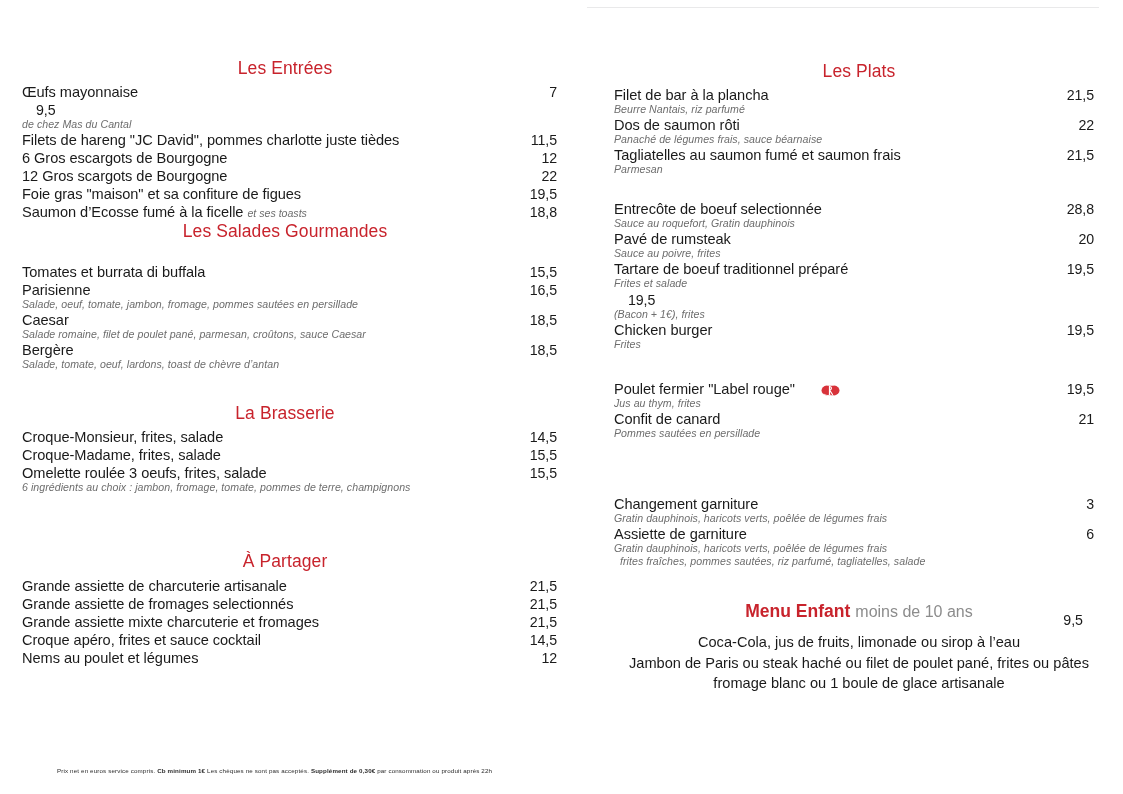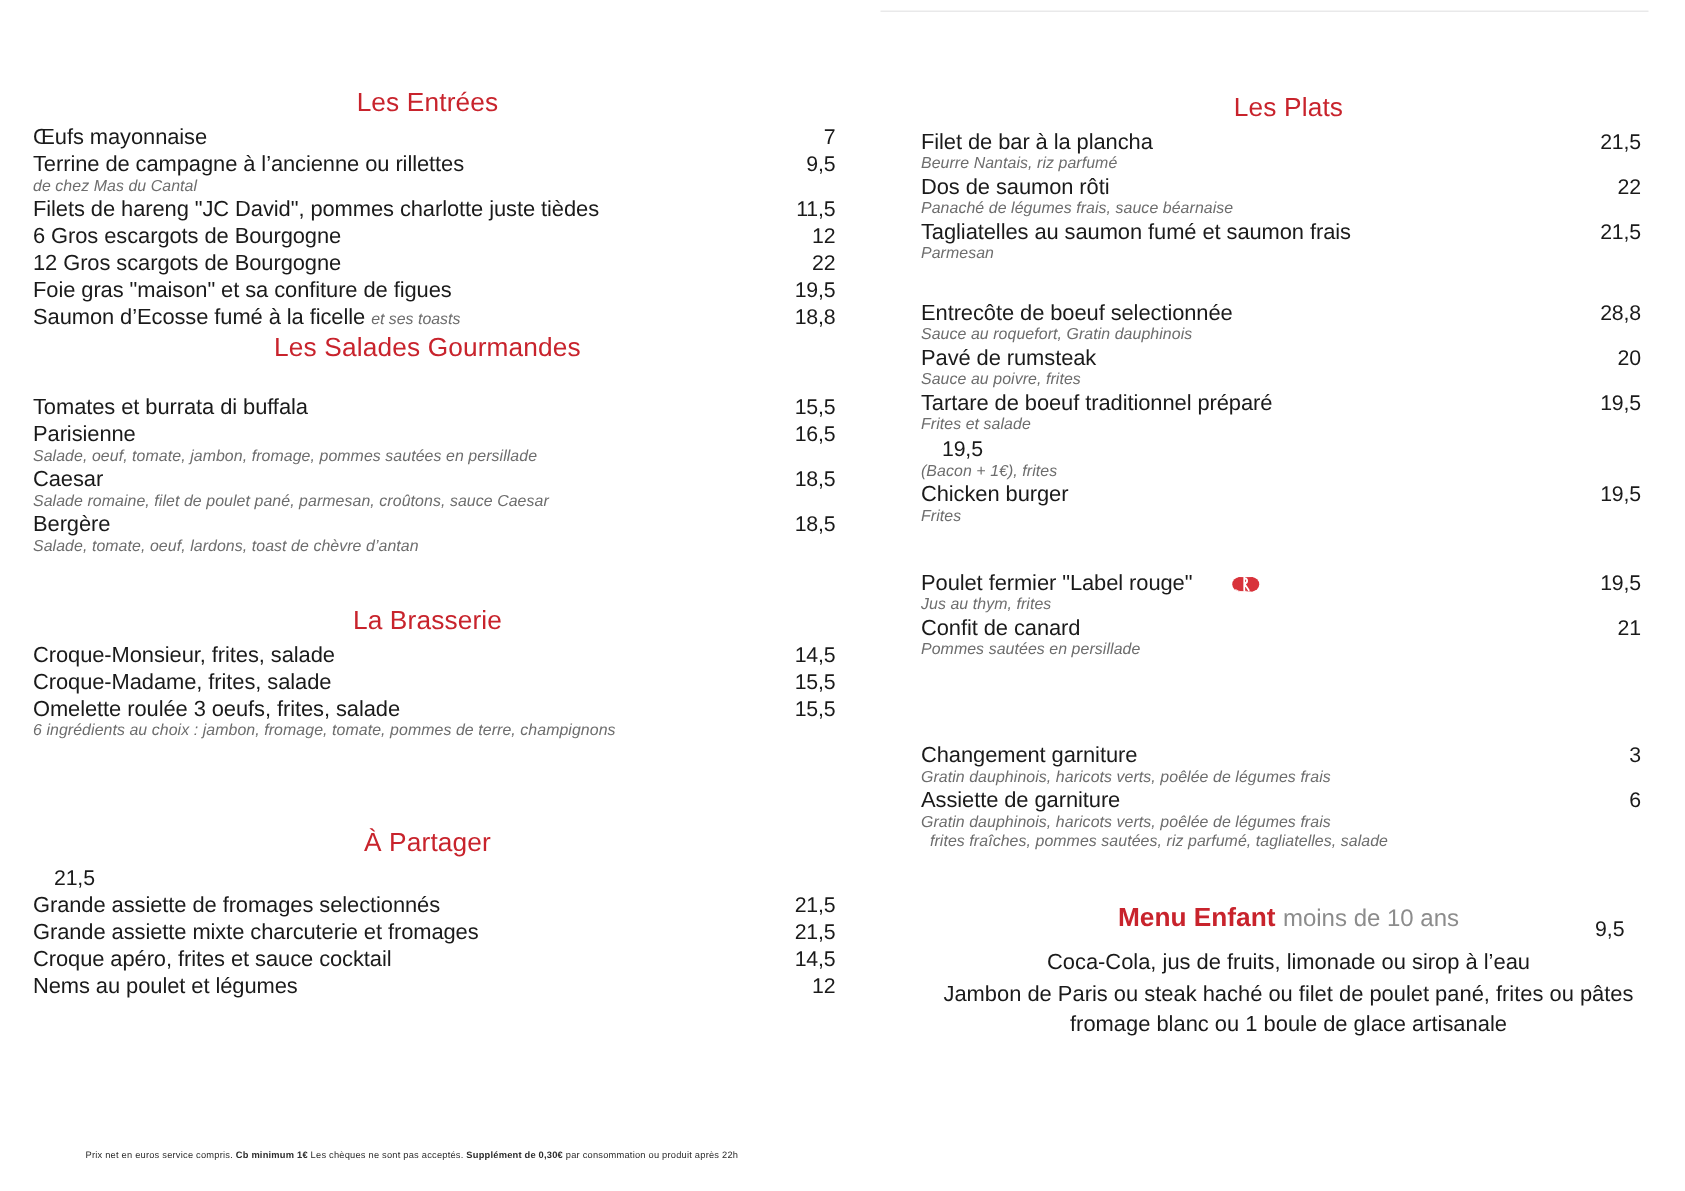--- a/index.html
+++ b/index.html
@@ -174,21 +174,20 @@
 
   <div class="col col-left">
 
     <div class="section-title" id="t-entrees">Les Entrées</div>
     <div id="list-entrees">
         <div class="item">
           <div class="item-name">Œufs mayonnaise</div>
           <div class="price">7</div>
         </div>
         <div class="item">
-          <div class="item-name">Terrine de campagne à l’ancienne ou rillettes</div>
           <div class="price">9,5</div>
         </div>
         <div class="desc">de chez Mas du Cantal</div>
         <div class="item">
           <div class="item-name">Filets de hareng "JC David", pommes charlotte juste tièdes</div>
           <div class="price">11,5</div>
         </div>
         <div class="item">
           <div class="item-name">6 Gros escargots de Bourgogne</div>
           <div class="price">12</div>
@@ -243,20 +242,21 @@
         <div class="item">
           <div class="item-name">Omelette roulée 3 oeufs, frites, salade</div>
           <div class="price">15,5</div>
         </div>
         <div class="desc">6 ingrédients au choix : jambon, fromage, tomate, pommes de terre, champignons</div>
       </div>
 
     <div class="section-title" id="t-partager">À Partager</div>
     <div id="list-part">
         <div class="item">
+          <div class="item-name">Grande assiette de charcuterie artisanale</div>
           <div class="price">21,5</div>
         </div>
         <div class="item">
           <div class="item-name">Grande assiette de fromages selectionnés</div>
           <div class="price">21,5</div>
         </div>
         <div class="item">
           <div class="item-name">Grande assiette mixte charcuterie et fromages</div>
           <div class="price">21,5</div>
         </div>

